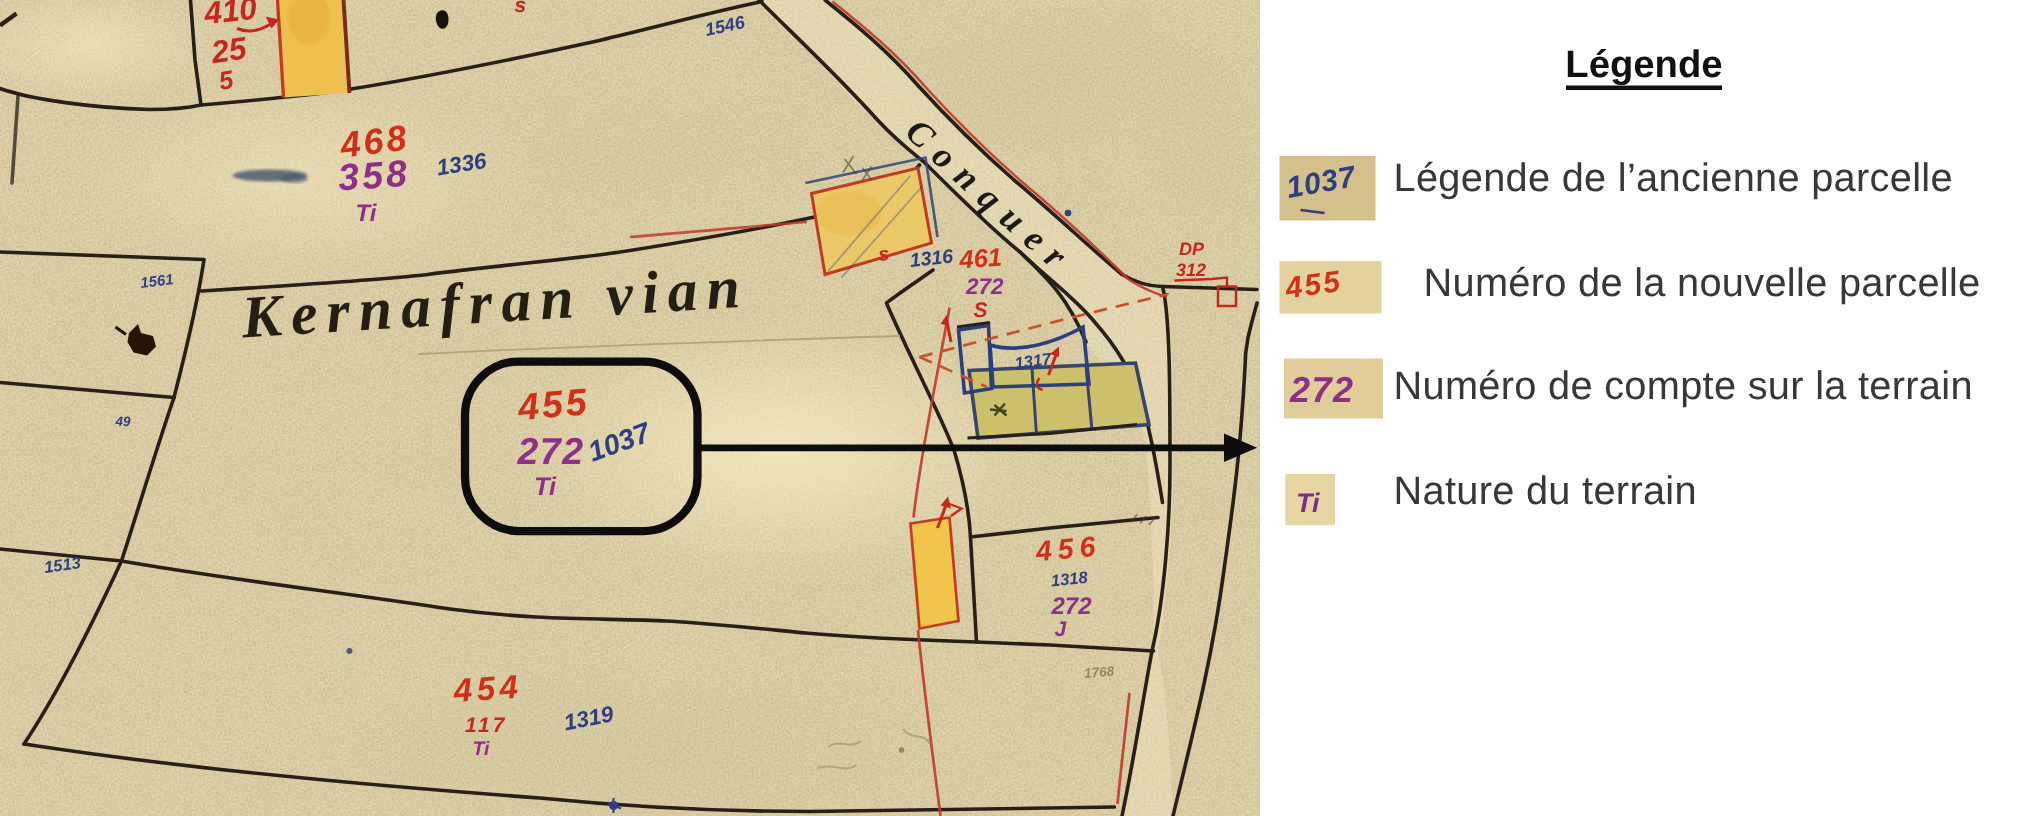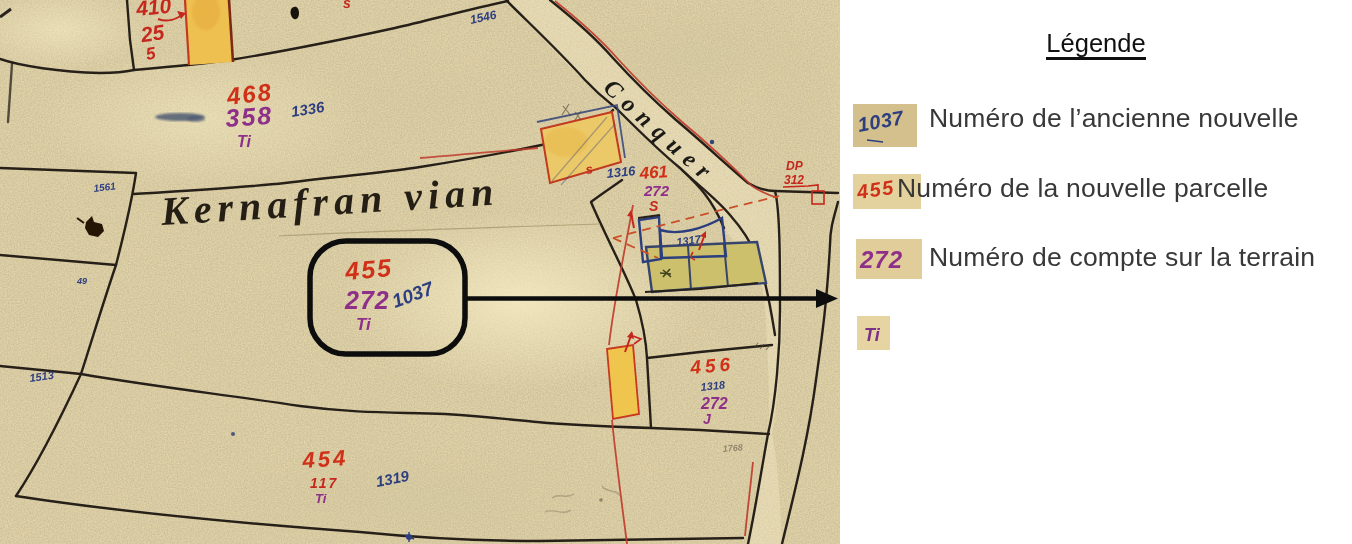--- a/index.html
+++ b/index.html
@@ -1,19 +1,19 @@
 <!DOCTYPE html>
 <html lang="fr"><head>
 <meta charset="utf-8">
 <style>
 html,body{margin:0;padding:0;background:#ffffff;}
 body{width:1352px;height:544px;font-family:"Liberation Sans",sans-serif;overflow:hidden;}
 #wrap{position:relative;width:1352px;height:544px;background:#ffffff;}
 #map{position:absolute;left:0;top:0;}
-.lg-title{position:absolute;left:1020px;top:29px;width:152px;text-align:center;font-size:25.5px;font-weight:normal;color:#111111;}
+.lg-title{position:absolute;left:1020px;top:29px;width:152px;text-align:center;font-size:25.5px;font-weight:bold;color:#111111;}
 .lg-title span{border-bottom:3px solid #111111;padding-bottom:0px;}
 .lg-text{position:absolute;font-size:26.5px;color:#383838;white-space:nowrap;letter-spacing:0.2px;}
 .sw{position:absolute;overflow:hidden;}
 </style>
 </head>
 <body>
 <div id="wrap">
 <svg id="map" width="840" height="544" viewBox="0 0 840 544">
 <defs>
 <filter id="paper" x="0" y="0" width="100%" height="100%">
@@ -213,16 +213,17 @@
 
 <div class="sw" style="left:856px;top:239px;width:66px;height:40px;background:#e0cd9a;">
 <svg width="66" height="40">
 <text x="4" y="29" font-family="Liberation Sans" font-size="24" font-style="italic" font-weight="bold" fill="#8e2f8a" letter-spacing="1">272</text>
 </svg></div>
 
 <div class="sw" style="left:857px;top:316px;width:33px;height:34px;background:#e6d5a2;">
 <svg width="33" height="34">
 <text x="7" y="25" font-family="Liberation Sans" font-size="18" font-style="italic" font-weight="bold" fill="#7c2f87">Ti</text>
 </svg></div>
-<div class="lg-text" style="left:929px;top:103px;">Numéro de l’ancienne nouvelle</div>
-<div class="lg-text" style="left:897px;top:173px;">Numéro de la nouvelle parcelle</div>
+<div class="lg-text" style="left:929px;top:103px;">Légende de l’ancienne parcelle</div>
+<div class="lg-text" style="left:949px;top:173px;">Numéro de la nouvelle parcelle</div>
 <div class="lg-text" style="left:929px;top:242px;">Numéro de compte sur la terrain</div>
+<div class="lg-text" style="left:929px;top:312px;">Nature du terrain</div>
 </div>
 
 </body></html>

